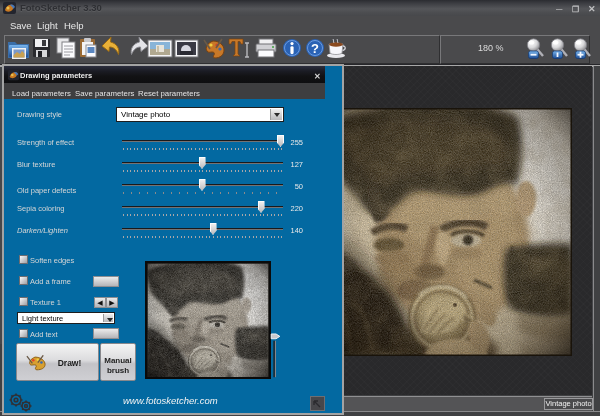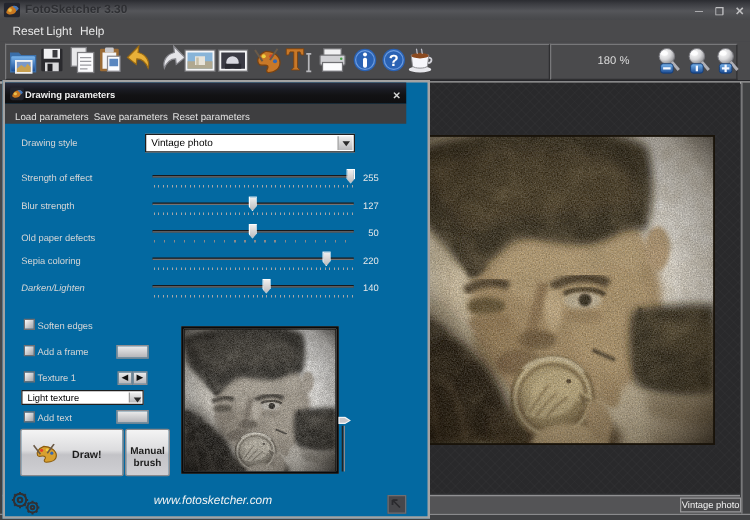--- a/index.html
+++ b/index.html
@@ -85,21 +85,21 @@
     <path d="M2 8 C3 4 6 2 10 3 C11 5 10 8 8 9 C6 10 3 10 2 8Z" fill="#c87820"></path>
     <path d="M7 3 C9 2 11 3 12 5 L10 7 C10 5 8 4 7 3Z" fill="#4878b8"></path>
     <circle cx="5" cy="6" r="1.5" fill="#e8c050"></circle>
   </svg>
   <div class="abs" id="titletxt">FotoSketcher 3.30</div>
   <div class="abs winbtn" style="left:556px;">─</div>
   <div class="abs winbtn" style="left:572px;font-size:8px;">❐</div>
   <div class="abs winbtn" style="left:588px;">✕</div>
 
   <div class="abs" id="menubar">
-    <span style="left:10px;">Reset</span>
+    <span style="left:10px;">Save</span>
       <span style="left:37px;">Light</span>
       <span style="left:64px;">Help</span>
   </div>
 
   <div class="abs" id="toolbar">
     <div class="tpanel" id="tp1"></div>
     <div class="tpanel" id="tp2"></div>
   </div>
   <svg class="abs" style="left:0;top:34px;" width="600" height="29" viewBox="0 0 600 29">
     <defs>
@@ -369,21 +369,21 @@
         <div class="cbtn"></div>
     </div>
 
     <div class="lbl" style="left:13px;top:72px;">Strength of effect</div>
     <div class="track" style="top:74px;">
         <div class="thumb" style="left:155px;"></div>
       </div>
     <div class="ticks" style="top:82px;"></div>
     <div class="val" style="left:279px;top:72px;">255</div>
 
-    <div class="lbl" style="left:13px;top:94px;">Blur strength</div>
+    <div class="lbl" style="left:13px;top:94px;">Blur texture</div>
     <div class="track" style="top:96px;">
         <div class="thumb" style="left:76.5px;"></div>
       </div>
     <div class="ticks" style="top:104px;"></div>
     <div class="val" style="left:279px;top:94px;">127</div>
 
     <div class="lbl" style="left:13px;top:120px;text-align:right;">Old paper defects</div>
     <div class="track" style="top:118px;">
         <div class="thumb" style="left:76.5px;"></div>
       </div>

